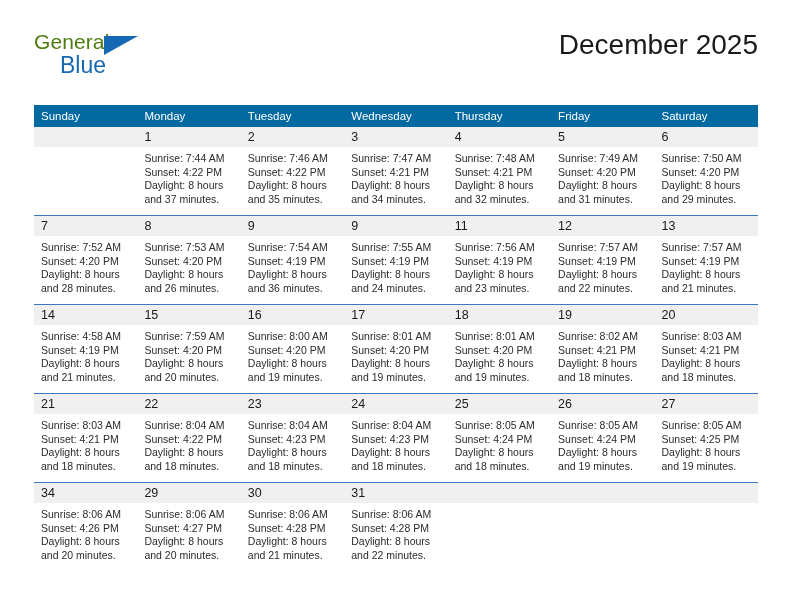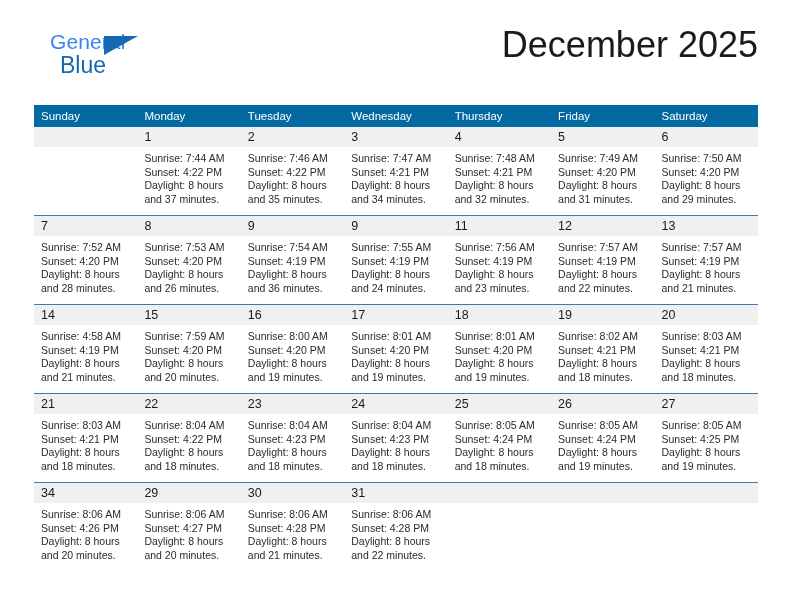--- a/index.html
+++ b/index.html
@@ -31,25 +31,25 @@
   }
   .brand {
     position: absolute;
     left: 0;
     top: 0;
     width: 200px;
     height: 60px;
   }
   .brand-general {
     position: absolute;
-    left: 16px;
+    left: 0;
     top: 2px;
     font-size: 21px;
     letter-spacing: 0.1px;
-    color: #3b82f6;
+    color: #4d7c0f;
     font-family: "Liberation Sans", sans-serif;
   }
   .brand-blue {
     position: absolute;
     left: 26px;
     top: 24px;
     font-size: 23px;
     color: #1668b3;
     font-family: "Liberation Sans", sans-serif;
   }
@@ -63,21 +63,21 @@
     border-bottom: 19px solid transparent;
   }
 
   .title-wrap {
     position: absolute;
     right: 0;
     top: 0;
     text-align: right;
   }
   .cal-title {
-    font-size: 36px;
+    font-size: 28px;
     font-weight: normal;
     color: #1a1a1a;
     line-height: 34px;
     white-space: nowrap;
   }
   .cal-subtitle {
     font-size: 15px;
     color: #2b2b2b;
     line-height: 22px;
     margin-top: 3px;

